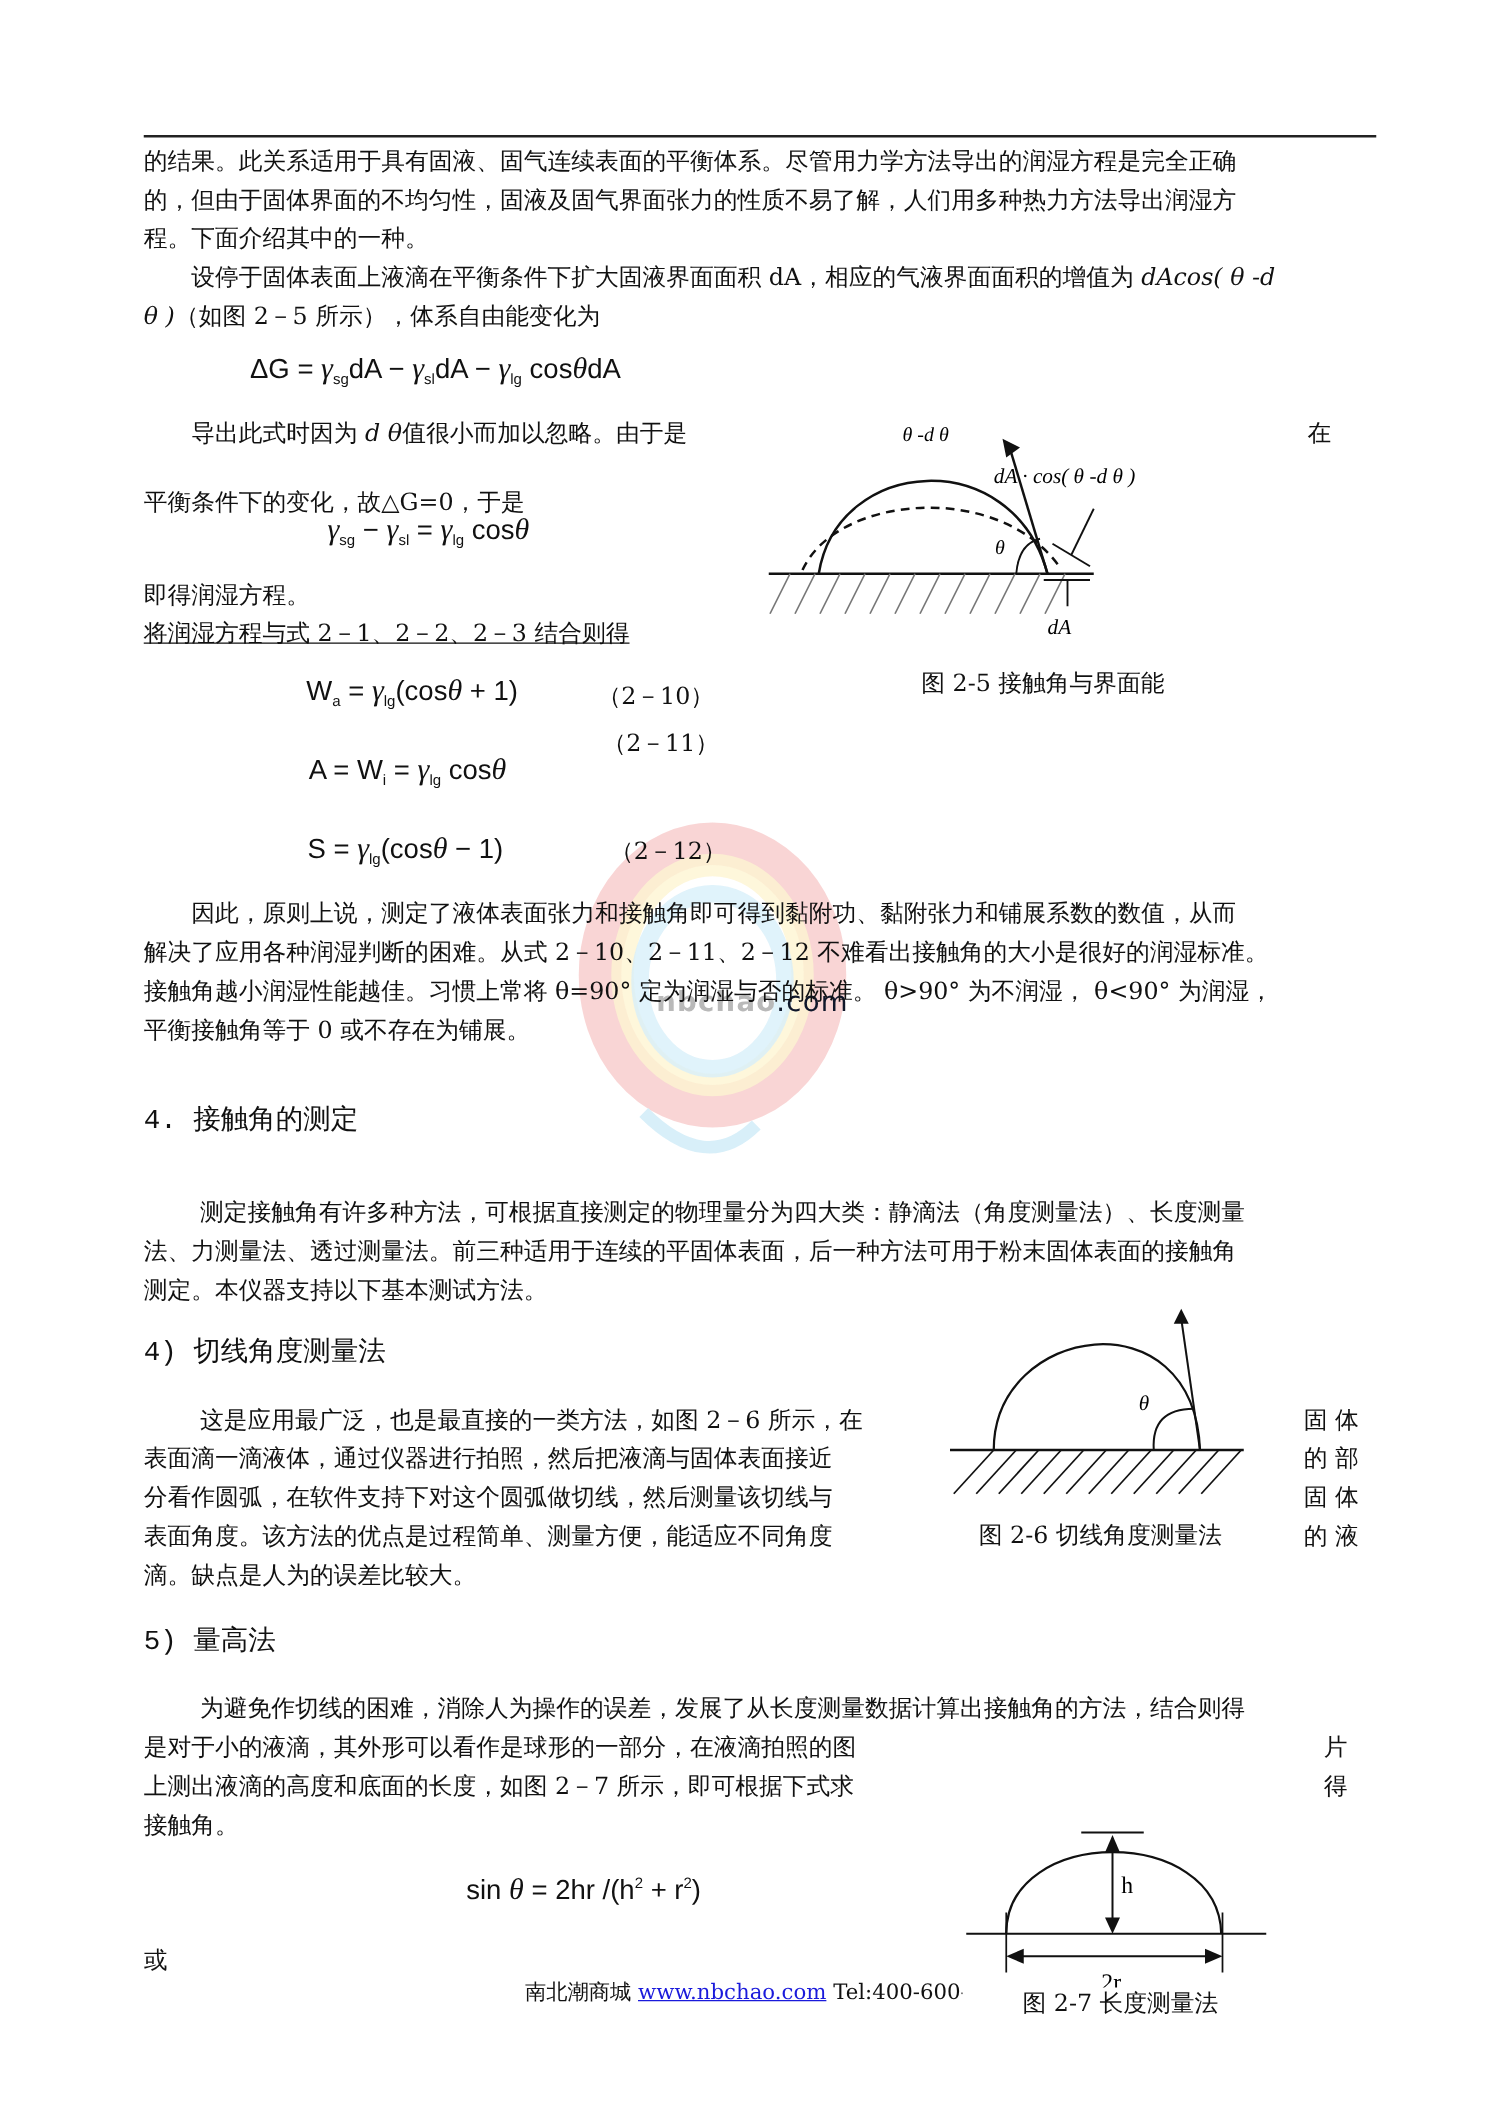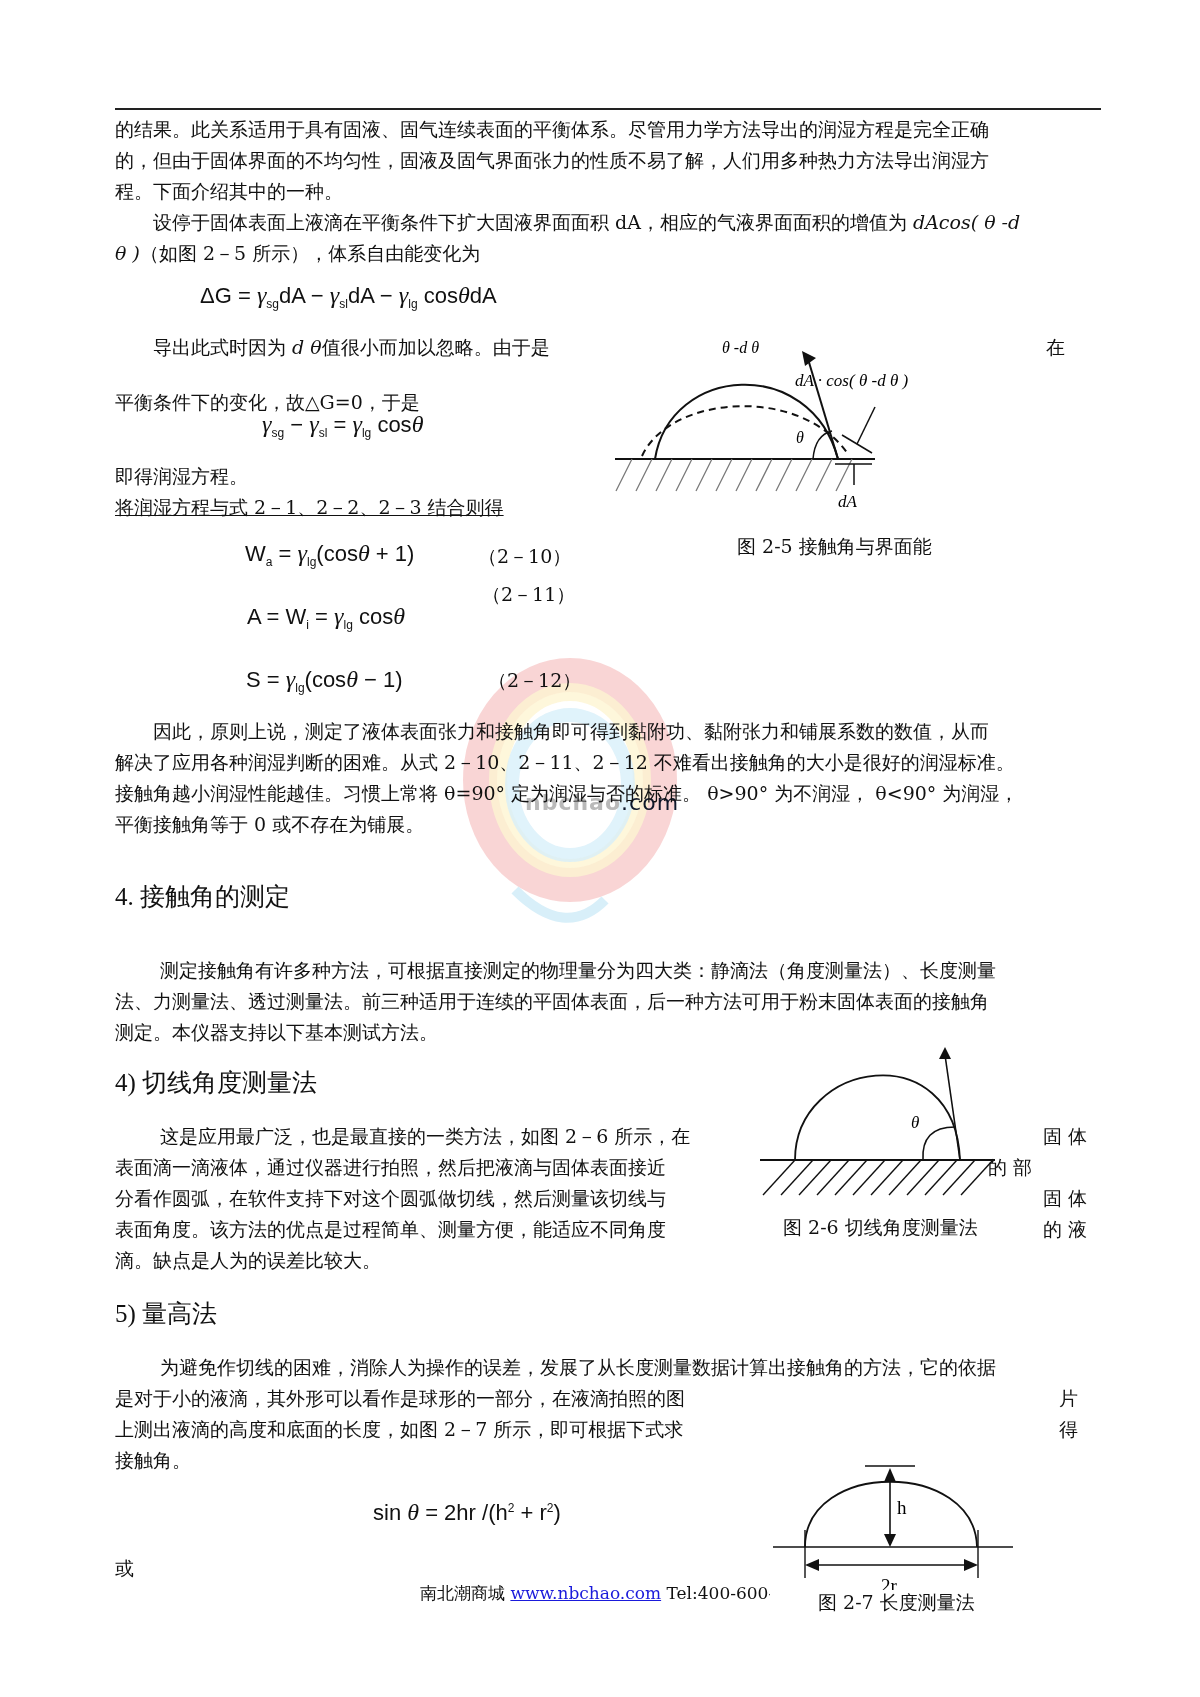--- a/index.html
+++ b/index.html
@@ -6,21 +6,21 @@
   body { width:1200px; height:1697px; position:relative; overflow:hidden;
          font-family:"DejaVu Serif","Liberation Serif",serif; color:#111; }
   .abs { position:absolute; }
   .p { font-size:19px; line-height:31px; white-space:nowrap; }
   .topline { left:115px; top:108px; width:986px; height:0; border-top:2px solid #222; }
   .formula { font-family:"Liberation Sans","DejaVu Sans",sans-serif; font-size:22px; white-space:nowrap; }
   .formula i.g { font-family:"Liberation Serif",serif; font-style:italic; font-size:24px; }
   .formula sub { font-size:12px; vertical-align:-5px; }
   .formula sup { font-size:12px; }
   .eqno { font-size:19px; white-space:nowrap; }
-  .heading { font-family:Liberation Serif, serif; font-size:25px; white-space:nowrap; }
+  .heading { font-family:Liberation Mono, monospace; font-size:22px; white-space:nowrap; }
   .caption { font-size:19px; white-space:nowrap; }
   .italic { font-style:italic; }
   .footer { font-size:17px; white-space:nowrap; }
   .footer a { color:#1a1adb; text-decoration:underline; }
   .watermark { left:455px; top:640px; width:230px; height:300px; opacity:0.45; }
   .wm-text { left:525px; top:790px; font-family:"DejaVu Sans",sans-serif; font-weight:bold;
              font-size:22px; color:#b9b9b9; letter-spacing:1px; }
   svg text { font-family:"Liberation Serif",serif; }
 </style>
 </head>
@@ -107,21 +107,21 @@
 <div class="abs p" style="left:115px; top:1017px;">测定。本仪器支持以下基本测试方法。</div>
 
 <div class="abs heading" style="left:115px; top:1066px;">4)   切线角度测量法</div>
 
 <div class="abs p" style="left:160px; top:1121px;">这是应用最广泛，也是最直接的一类方法，如图 2－6 所示，在</div>
 <div class="abs p" style="left:115px; top:1152px;">表面滴一滴液体，通过仪器进行拍照，然后把液滴与固体表面接近</div>
 <div class="abs p" style="left:115px; top:1183px;">分看作圆弧，在软件支持下对这个圆弧做切线，然后测量该切线与</div>
 <div class="abs p" style="left:115px; top:1214px;">表面角度。该方法的优点是过程简单、测量方便，能适应不同角度</div>
 <div class="abs p" style="left:115px; top:1245px;">滴。缺点是人为的误差比较大。</div>
 <div class="abs p" style="left:1043px; top:1121px;">固 体</div>
-<div class="abs p" style="left:988px; top:1152px;">的 部</div>
+<div class="abs p" style="left:1043px; top:1152px;">的 部</div>
 <div class="abs p" style="left:1043px; top:1183px;">固 体</div>
 <div class="abs p" style="left:1043px; top:1214px;">的 液</div>
 
 <svg class="abs" style="left:755px; top:1045px;" width="245" height="165">
   <line x1="5" y1="115" x2="240" y2="115" stroke="#111" stroke-width="2"></line>
   <g stroke="#111" stroke-width="1.4">
     <line x1="40" y1="115" x2="8" y2="150"></line>
       <line x1="58" y1="115" x2="26" y2="150"></line>
       <line x1="76" y1="115" x2="44" y2="150"></line>
     <line x1="94" y1="115" x2="62" y2="150"></line>
@@ -137,21 +137,21 @@
   <path d="M40 115 C 40 15, 200 -10, 205 115" fill="none" stroke="#111" stroke-width="1.8"></path>
   <line x1="205" y1="115" x2="190" y2="10" stroke="#111" stroke-width="1.6"></line>
   <polygon points="184,8 190,-4 196,8" fill="#111" transform="translate(0,6)"></polygon>
   <path d="M168 115 Q 166 82 200 82" fill="none" stroke="#111" stroke-width="1.6"></path>
   <text x="156" y="83" font-size="17" font-style="italic">θ</text>
 </svg>
 <div class="abs caption" style="left:783px; top:1215px;">图 2-6  切线角度测量法</div>
 
 <div class="abs heading" style="left:115px; top:1297px;">5)   量高法</div>
 
-<div class="abs p" style="left:160px; top:1352px;">为避免作切线的困难，消除人为操作的误差，发展了从长度测量数据计算出接触角的方法，它的依据</div>
+<div class="abs p" style="left:160px; top:1352px;">为避免作切线的困难，消除人为操作的误差，发展了从长度测量数据计算出接触角的方法，结合则得</div>
 <div class="abs p" style="left:115px; top:1383px;">是对于小的液滴，其外形可以看作是球形的一部分，在液滴拍照的图</div>
 <div class="abs p" style="left:1059px; top:1383px;">片</div>
 <div class="abs p" style="left:115px; top:1414px;">上测出液滴的高度和底面的长度，如图 2－7 所示，即可根据下式求</div>
 <div class="abs p" style="left:1059px; top:1414px;">得</div>
 <div class="abs p" style="left:115px; top:1445px;">接触角。</div>
 
 <div class="abs formula" style="left:333px; top:1499px;margin-left:40px;"><span>sin </span><i class="g">θ</i><span> = 2hr /(h</span><sup>2</sup><span> + r</span><sup>2</sup><span>)</span></div>
 
 <div class="abs p" style="left:115px; top:1553px;">或</div>
 

